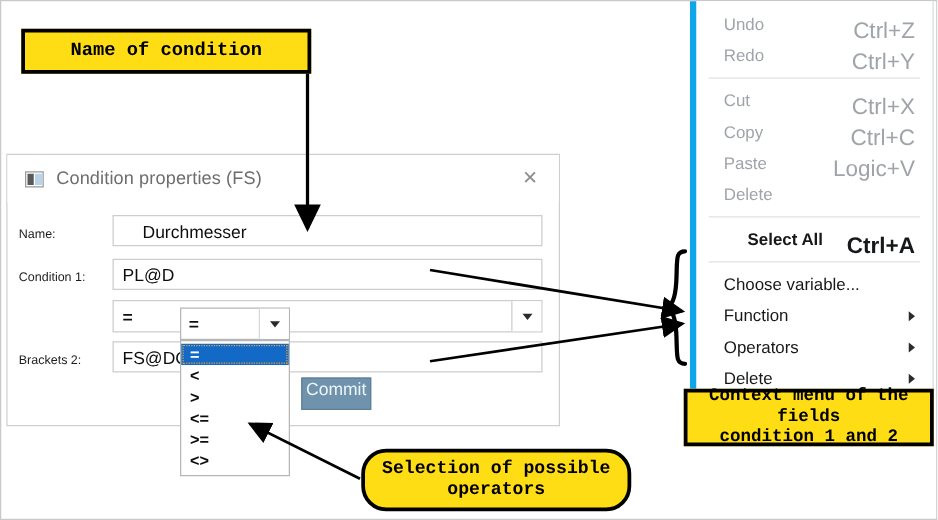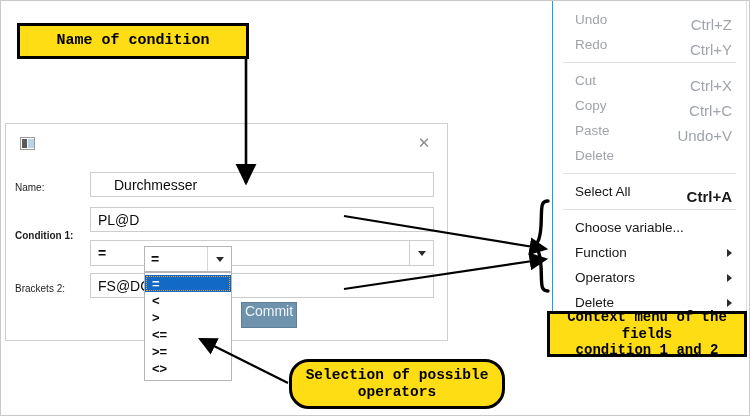--- a/index.html
+++ b/index.html
@@ -52,21 +52,21 @@
   }
   .textbox{
     position:absolute;background:#fff;border:1px solid #cdcdcd;box-sizing:border-box;
     display:flex;align-items:center;font-size:14px;color:#0d0d0d;
     padding-left:7px;height:25px;
     font-family:"Liberation Sans","DejaVu Sans",sans-serif;
   }
 
   #lbl-name{left:14px;top:174px;}
   #in-name{left:89px;top:171px;width:344px;padding-left:23px;}
-  #lbl-cond1{left:14px;top:222px;font-weight:bold;}
+  #lbl-cond1{left:14px;top:209px;}
   #in-cond1{left:89px;top:206px;width:344px;}
   #lbl-cond2{left:14px;top:275px;}
   #in-cond2{left:89px;top:272px;width:344px;}
 
   
   #combo-main{
     position:absolute;left:89px;top:239px;width:344px;height:26px;
     background:#fff;border:1px solid #cdcdcd;box-sizing:border-box;
     display:flex;align-items:center;
   }
@@ -111,30 +111,30 @@
     position:absolute;left:240px;top:301px;width:56px;height:26px;
     background:#6f93ad;border:1px solid #5d7f98;box-sizing:border-box;z-index:5;
     display:flex;align-items:flex-start;justify-content:center;
     color:#eef4f8;font-size:14px;
     font-family:"Liberation Sans","DejaVu Sans",sans-serif;
   }
 
   
   #ctxmenu{
     position:absolute;left:551px;top:0px;width:195px;height:310px;
-    background:#fff;border-left:1px solid #0ea5e9;border-right:1px solid #d6dde3;
+    background:#fff;border-left:5px solid #0ea5e9;border-right:1px solid #d6dde3;
     box-sizing:border-box;
   }
   .mi{
     position:relative;height:25px;display:flex;align-items:center;
     padding-left:22px;padding-right:14px;font-size:13.5px;
     font-family:"Liberation Sans","DejaVu Sans",sans-serif;
   }
   .mi .mi-label{flex:1;white-space:nowrap;}
-  .mi .mi-accel{white-space:nowrap;font-size:15px;margin-top:10px;}
+  .mi .mi-accel{white-space:nowrap;font-size:18px;margin-top:10px;}
   .mi.disabled .mi-label,.mi.disabled .mi-accel{color:#9fa4aa;}
   .mi.enabled .mi-label,.mi.enabled .mi-accel{color:#17181a;}
   .mi .submenu-arrow{
     width:0;height:0;border-top:4px solid transparent;border-bottom:4px solid transparent;
     border-left:5px solid #2b2b2b;margin-left:6px;
   }
   .mi-sep{height:1px;background:#e1e1e1;margin:5px 10px 5px 10px;}
 
   
   #overlay{position:absolute;inset:0;pointer-events:none;z-index:30;}
@@ -144,20 +144,21 @@
 
 <div id="root">
 
   <div class="callout" id="callout-name">
     <span>Name of condition</span>
   </div>
 
   <div id="dialog">
     <div id="dialog-titlebar">
       <span id="dialog-appicon"></span>
+      <span id="dialog-title">Condition properties (FS)</span>
     </div>
     <div id="dialog-close">✕</div>
   </div>
 
   <div class="field-row" id="lbl-name">
     <span class="field-label">Name:</span>
   </div>
   <div class="field-row" id="lbl-cond1">
     <span class="field-label">Condition 1:</span>
   </div>
@@ -216,28 +217,28 @@
       <div class="mi disabled">
         <span class="mi-label">Cut</span>
         <span class="mi-accel">Ctrl+X</span>
       </div>
       <div class="mi disabled">
         <span class="mi-label">Copy</span>
         <span class="mi-accel">Ctrl+C</span>
       </div>
       <div class="mi disabled">
         <span class="mi-label">Paste</span>
-        <span class="mi-accel">Undo+V</span>
+        <span class="mi-accel">Logic+V</span>
       </div>
       <div class="mi disabled">
         <span class="mi-label">Delete</span>
       </div>
       <div class="mi-sep"></div>
       <div class="mi enabled">
-        <span class="mi-label" style="font-weight: normal;">Select All</span>
+        <span class="mi-label" style="font-weight: bold; text-align: center;">Select All</span>
         <span class="mi-accel" style="font-weight: bold;">Ctrl+A</span>
       </div>
       <div class="mi-sep"></div>
       <div class="mi enabled">
         <span class="mi-label">Choose variable...</span>
       </div>
       <div class="mi enabled">
         <span class="mi-label">Function</span>
         <span class="submenu-arrow"></span>
       </div>

